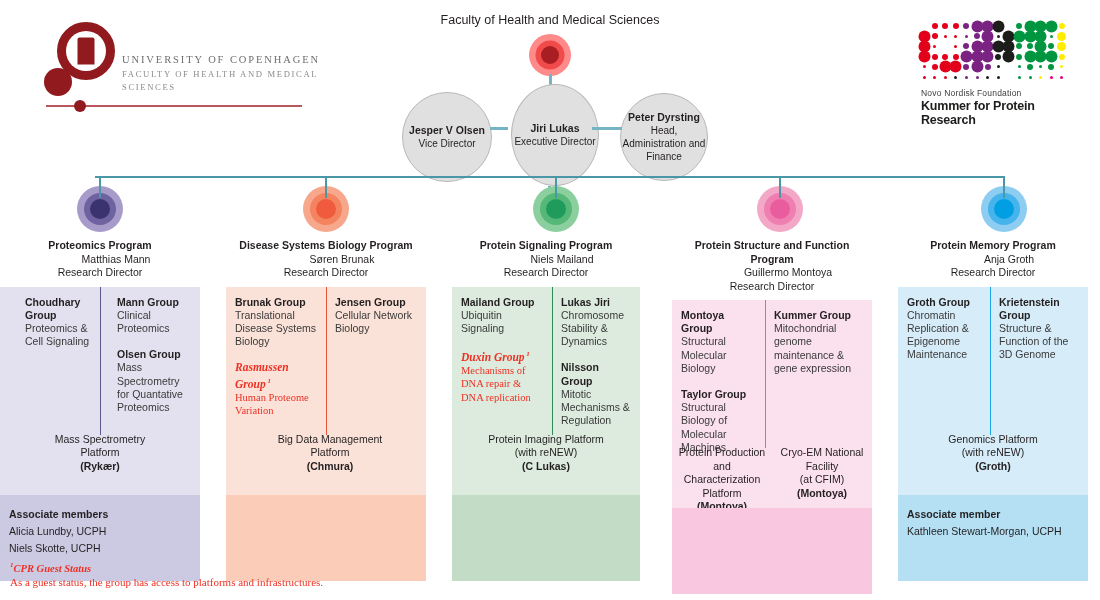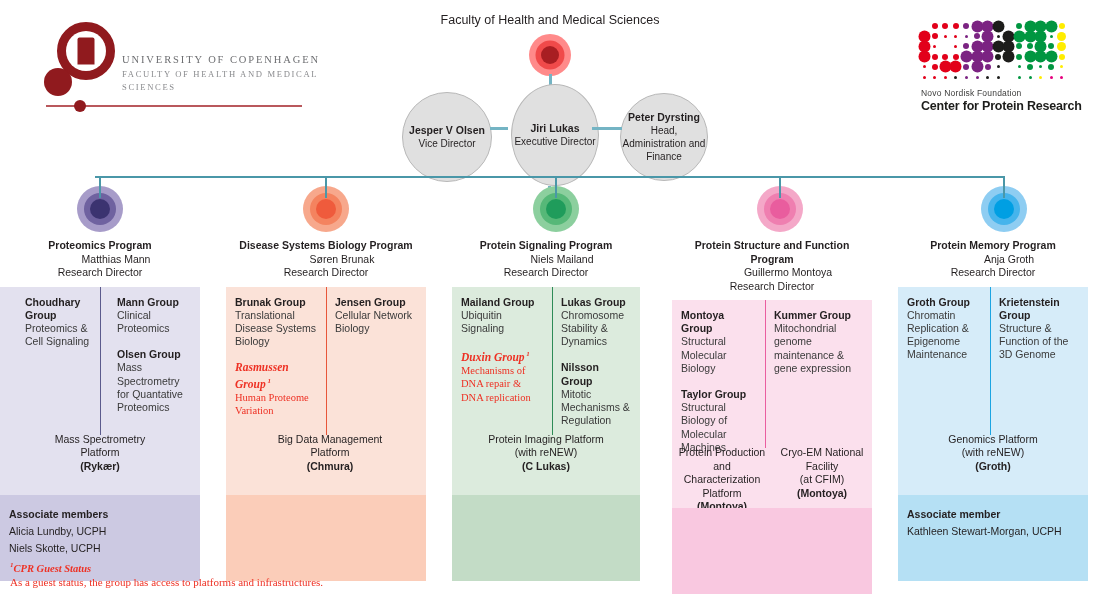--- a/index.html
+++ b/index.html
@@ -280,21 +280,21 @@
       <div class="cdot" style="width: 3px; height: 3px; left: 57.5px; top: 53.5px; background: rgb(123, 35, 130);"></div>
       <div class="cdot" style="width: 3px; height: 3px; left: 68.1px; top: 53.5px; background: rgb(29, 29, 27);"></div>
       <div class="cdot" style="width: 3px; height: 3px; left: 78.7px; top: 53.5px; background: rgb(29, 29, 27);"></div>
       <div class="cdot" style="width: 3px; height: 3px; left: 99.9px; top: 53.5px; background: rgb(0, 150, 64);"></div>
       <div class="cdot" style="width: 3px; height: 3px; left: 110.5px; top: 53.5px; background: rgb(0, 150, 64);"></div>
       <div class="cdot" style="width: 3px; height: 3px; left: 121.1px; top: 53.5px; background: rgb(255, 237, 0);"></div>
       <div class="cdot" style="width: 3px; height: 3px; left: 131.7px; top: 53.5px; background: rgb(230, 0, 126);"></div>
       <div class="cdot" style="width: 3px; height: 3px; left: 142.3px; top: 53.5px; background: rgb(230, 0, 126);"></div>
     </div>
   <div id="cpr-nnf">Novo Nordisk Foundation</div>
-  <div id="cpr-title">Center for Protein Research</div>
+  <div id="cpr-title">Kummer for Protein Research</div>
 </div>
 
 <div id="top-node">
   <div id="top-node-mid"></div>
   <div id="top-node-core"></div>
 </div>
 <div id="top-stem"></div>
 
 <div class="lead-circle" id="lead-vice">
   <div class="lead-name">Jesper V Olsen</div>
@@ -424,21 +424,21 @@
                 <div class="grp-name">Mailand Group</div>
                 <div class="grp-desc">Ubiquitin Signaling</div>
               </div>
               <div class="grp guest">
                 <div class="grp-name">Duxin Group<span class="sup"> 1</span></div>
                 <div class="grp-desc">Mechanisms of DNA repair &amp; DNA replication</div>
               </div>
             </div>
             <div class="gcol" style="width: 88px;">
               <div class="grp">
-                <div class="grp-name">Lukas Group</div>
+                <div class="grp-name">Lukas Jiri</div>
                 <div class="grp-desc">Chromosome Stability &amp; Dynamics</div>
               </div>
               <div class="grp">
                 <div class="grp-name">Nilsson Group</div>
                 <div class="grp-desc">Mitotic Mechanisms &amp; Regulation</div>
               </div>
             </div>
           </div>
           <div class="platforms" style="top: 146px;">
             <div class="plat" style="width: 100%;">

